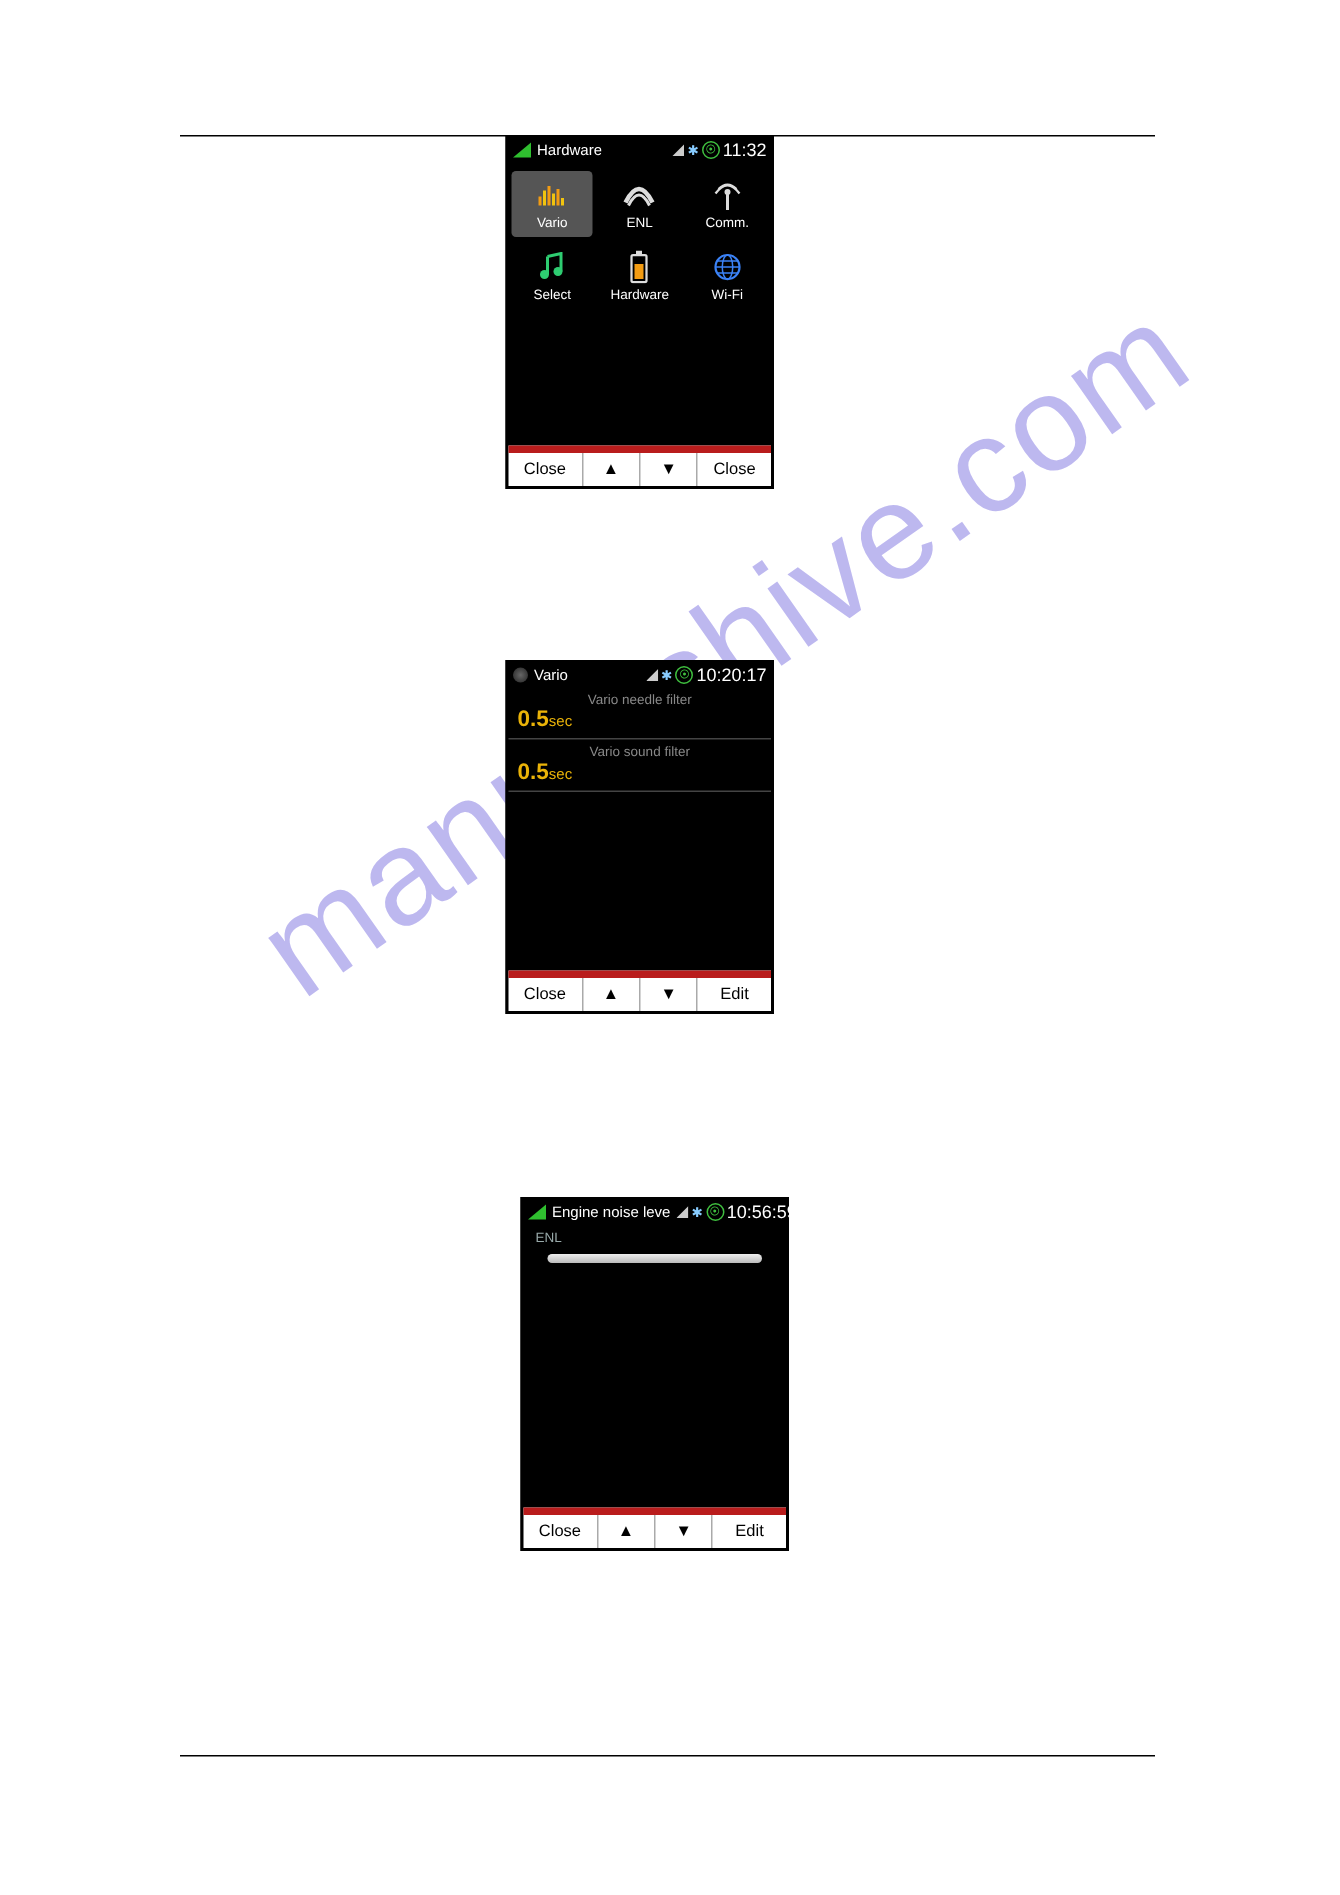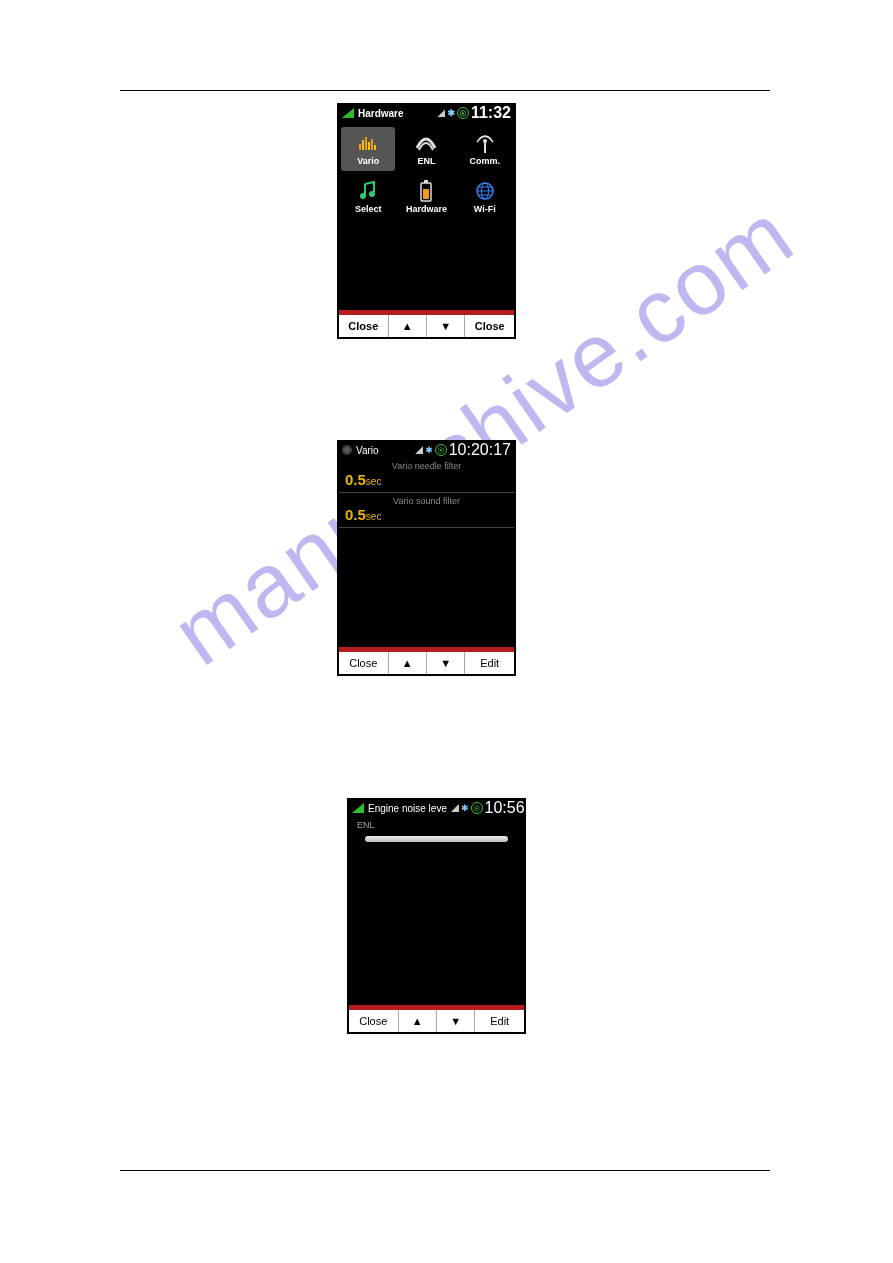--- a/index.html
+++ b/index.html
@@ -45,21 +45,21 @@
 
   .device {
     position: absolute;
     width: 175px;
     background: #000;
     border: 2px solid #000;
     color: #fff;
     z-index: 2;
     font-size: 11px;
   }
-  .dev1 { left: 337px; top: 103px; height: 232px; font-weight: bold; }
+  .dev1 { left: 337px; top: 90px; height: 232px; }
   .dev2 { left: 337px; top: 440px; height: 232px; }
   .dev3 { left: 337px; top: 798px; height: 232px; margin-left: 10px; }
 
   .statusbar {
     height: 16px;
     display: flex;
     align-items: center;
     padding: 0 3px;
     gap: 2px;
     font-size: 10px;
@@ -78,21 +78,21 @@
     background: radial-gradient(#666,#222);
     border-radius: 50%;
     margin-right: 2px;
   }
   .title-txt { flex: 0 0 auto; white-space: nowrap; overflow: hidden; }
   .spacer { flex: 1; }
   .status-icons { display: flex; align-items: center; gap: 2px; }
   .sig { width:8px;height:8px;background:#ccc;clip-path:polygon(0 100%,100% 100%,100% 0);} 
   .bt { color:#8cf; font-size:9px; }
   .gps { width:10px;height:10px;border:1px solid #3fbf3f;border-radius:50%;color:#3fbf3f;font-size:7px;display:flex;align-items:center;justify-content:center;}
-  .clock { font-size:16px; }
+  .clock { font-size:12px; }
 
   
   .grid {
     display: grid;
     grid-template-columns: repeat(3, 1fr);
     padding: 4px 0;
   }
   .gcell {
     display: flex;
     flex-direction: column;

